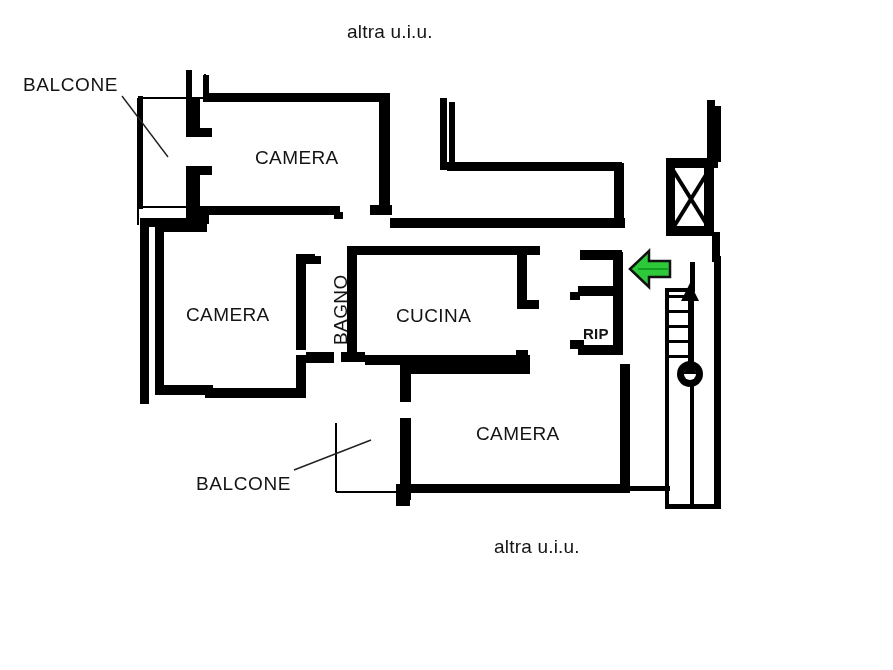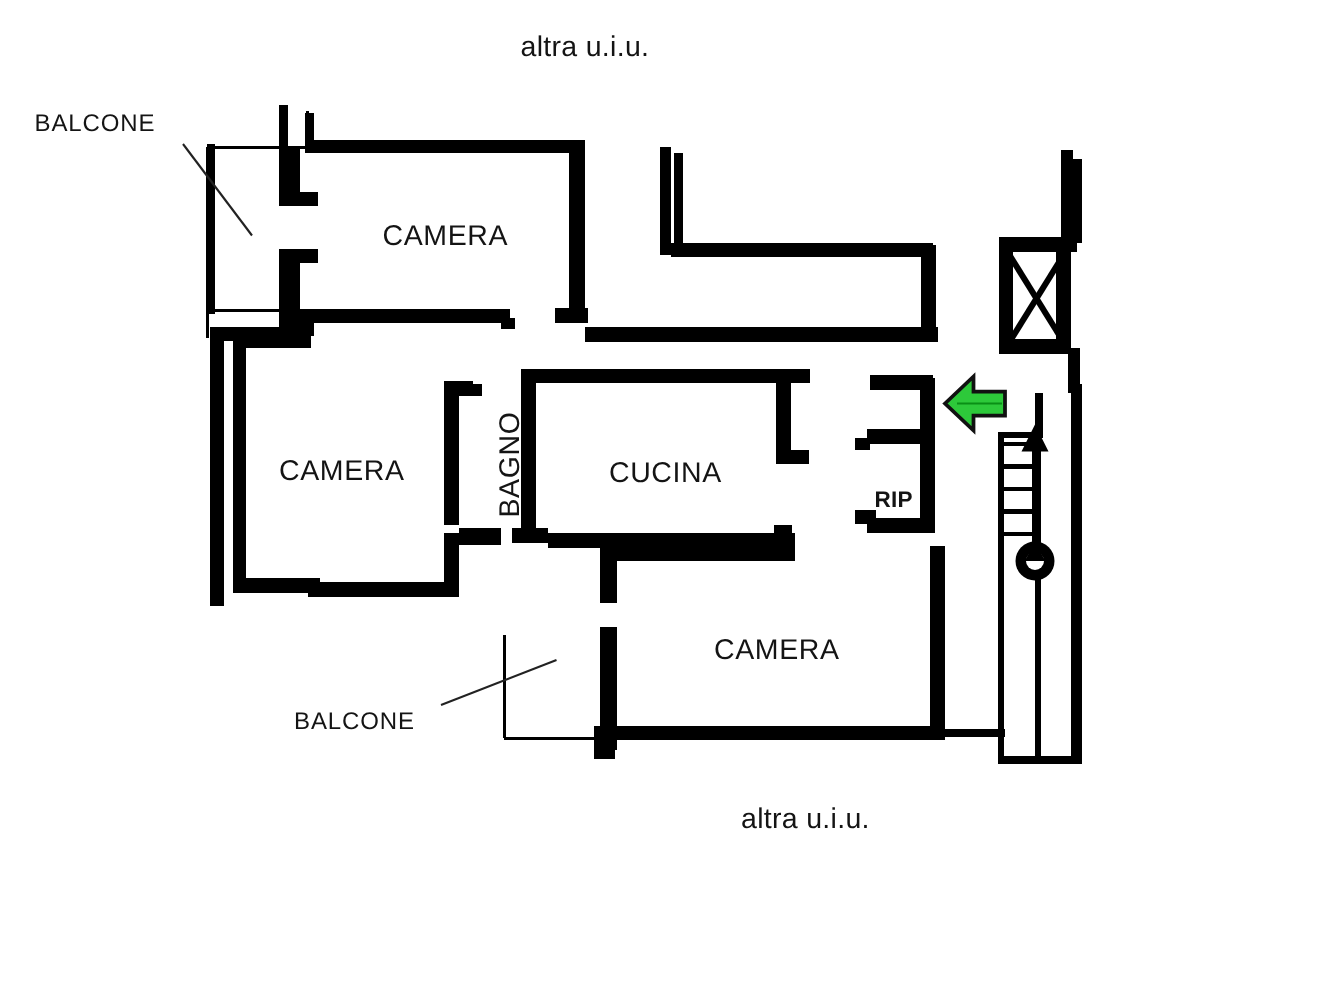--- a/index.html
+++ b/index.html
@@ -28,21 +28,21 @@
   .lbl {
     position: absolute;
     color: #141414;
     font-family: "Liberation Sans", sans-serif;
     white-space: nowrap;
     -webkit-font-smoothing: antialiased;
   }
   .lbl-room   { font-size: 19px; letter-spacing: 0.4px; }
   .lbl-small  { font-size: 15px; letter-spacing: 0.2px; }
   .lbl-outer  { font-size: 19px; letter-spacing: 0.2px; }
-  .lbl-anno   { font-size: 16px; letter-spacing: 0.6px; }
+  .lbl-anno   { font-size: 19px; letter-spacing: 0.6px; }
   .rot90 {
     transform: rotate(-90deg);
     transform-origin: 0 0;
   }
 </style>
 </head>
 <body>
 
 <div id="page">
 
@@ -188,21 +188,21 @@
   <div class="lbl lbl-outer" style="left:347px; top:21px;">altra u.i.u.</div>
 
   <div class="lbl lbl-anno" style="left:23px; top:74px;">BALCONE</div>
 
   <div class="lbl lbl-room" style="left:255px; top:147px;">CAMERA</div>
 
   <div class="lbl lbl-room" style="left:186px; top:304px;">CAMERA</div>
 
   <div class="lbl lbl-room rot90" style="left:330px; top:345px;">BAGNO</div>
 
-  <div class="lbl lbl-room" style="left:406px; top:305px;">CUCINA</div>
+  <div class="lbl lbl-room" style="left:396px; top:305px;">CUCINA</div>
 
   <div class="lbl lbl-small" style="left:583px; top:325px;font-weight:bold;">RIP</div>
 
   <div class="lbl lbl-room" style="left:476px; top:423px;">CAMERA</div>
 
   <div class="lbl lbl-anno" style="left:196px; top:473px;">BALCONE</div>
 
   <div class="lbl lbl-outer" style="left:494px; top:536px;">altra u.i.u.</div>
 
 </div>

